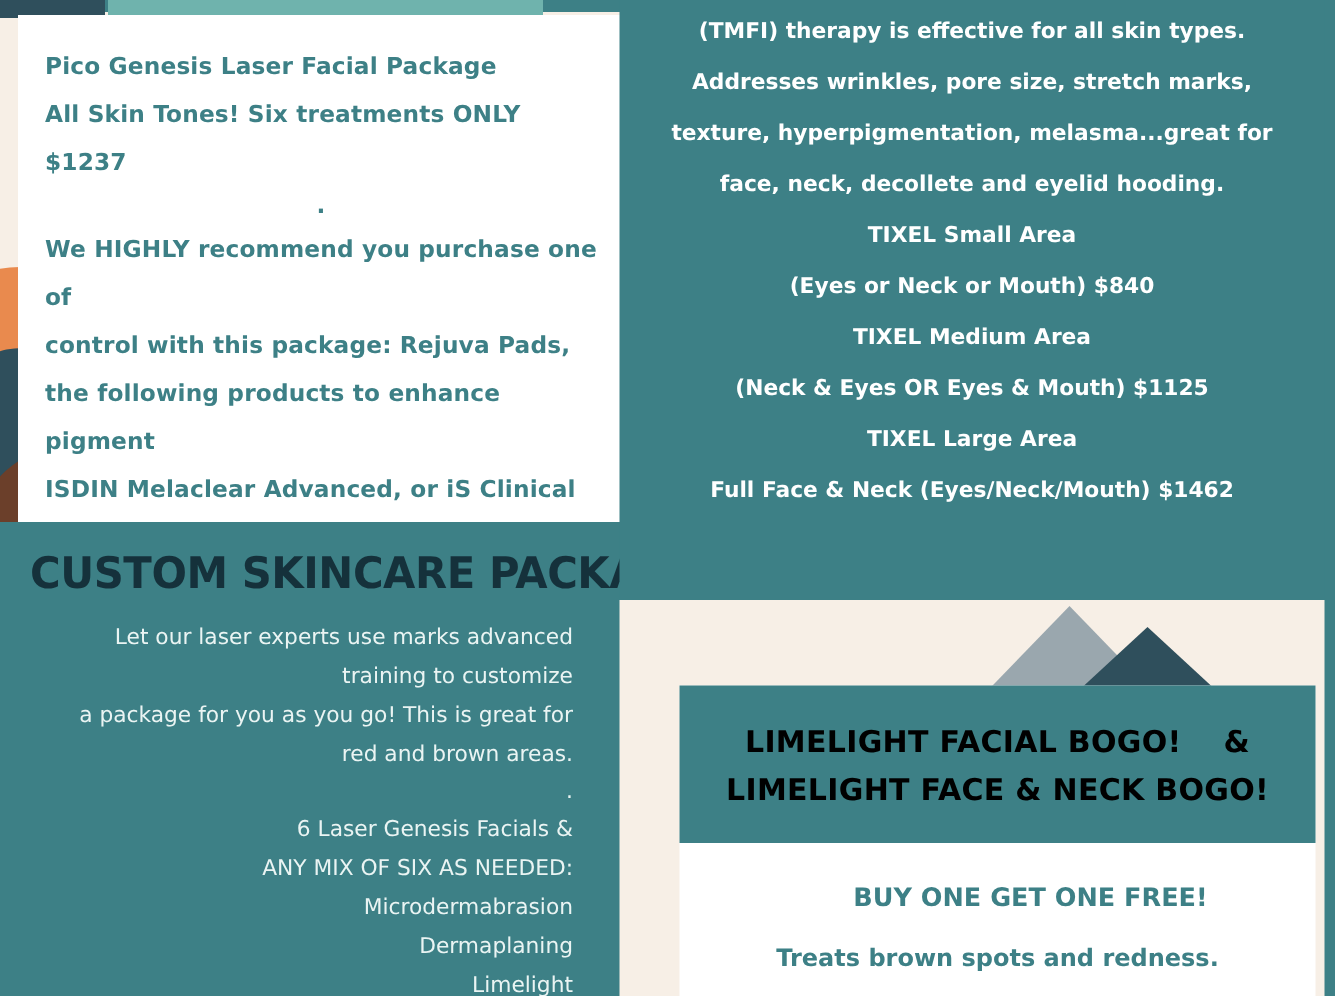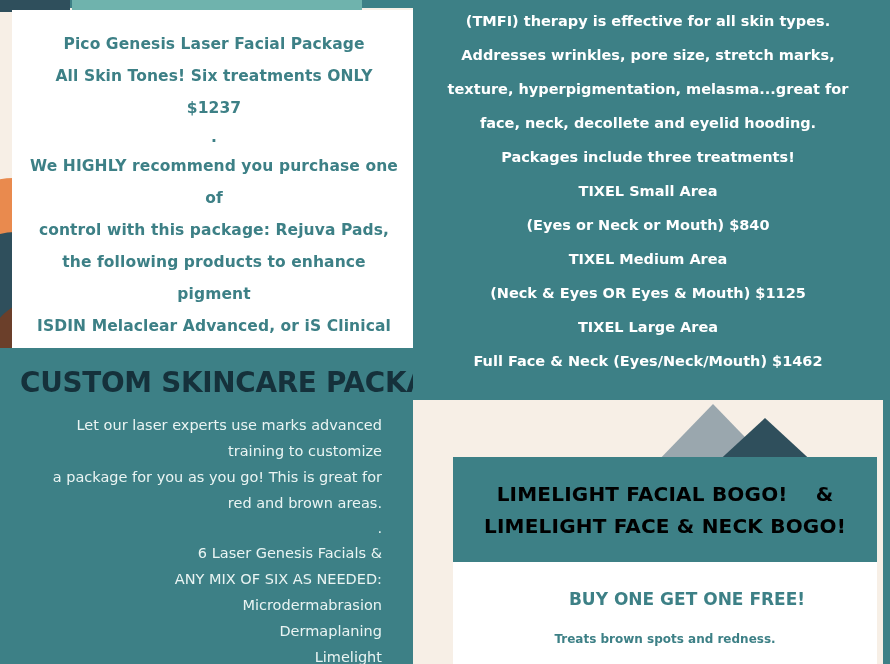--- a/index.html
+++ b/index.html
@@ -134,21 +134,21 @@
   .white-card {
     position: absolute;
     left: 12px;
     top: 10px;
     width: 404px;
     background: #ffffff;
     padding: 18px 18px 22px 18px;
     box-sizing: border-box;
   }
   .card-line {
-    text-align: center;
+    text-align: left;
     color: #3d8086;
     font-weight: bold;
     font-size: 15.5px;
     line-height: 32px;
     letter-spacing: 0.1px;
   }
   .card-dot {
     text-align: center;
     color: #3d8086;
     font-weight: bold;
@@ -269,21 +269,21 @@
   .limelight-body .bogo {
     color: #3d8086;
     font-weight: bold;
     font-size: 17px;
     line-height: 30px;
     margin-left: 44px;
   }
   .limelight-body .treats {
     color: #3d8086;
     font-weight: bold;
-    font-size: 12px;
+    font-size: 16px;
     line-height: 34px;
     padding-top: 8px;
   }
 </style>
 </head>
 <body>
 
 <div class="page">
 
   <div class="left-col">
@@ -333,21 +333,20 @@
     </div>
   </div>
 
   <div class="right-col">
 
     <div class="tixel-text">
       <div>(TMFI) therapy is effective for all skin types.</div>
       <div>Addresses wrinkles, pore size, stretch marks,</div>
       <div>texture, hyperpigmentation, melasma...great for</div>
       <div>face, neck, decollete and eyelid hooding.</div>
-      <div>Packages include three treatments!</div>
       <div>TIXEL Small Area</div>
       <div>(Eyes or Neck or Mouth) $840</div>
       <div>TIXEL Medium Area</div>
       <div>(Neck &amp; Eyes OR Eyes &amp; Mouth) $1125</div>
       <div>TIXEL Large Area</div>
       <div>Full Face &amp; Neck (Eyes/Neck/Mouth) $1462</div>
     </div>
 
     <div class="right-bottom">
       

